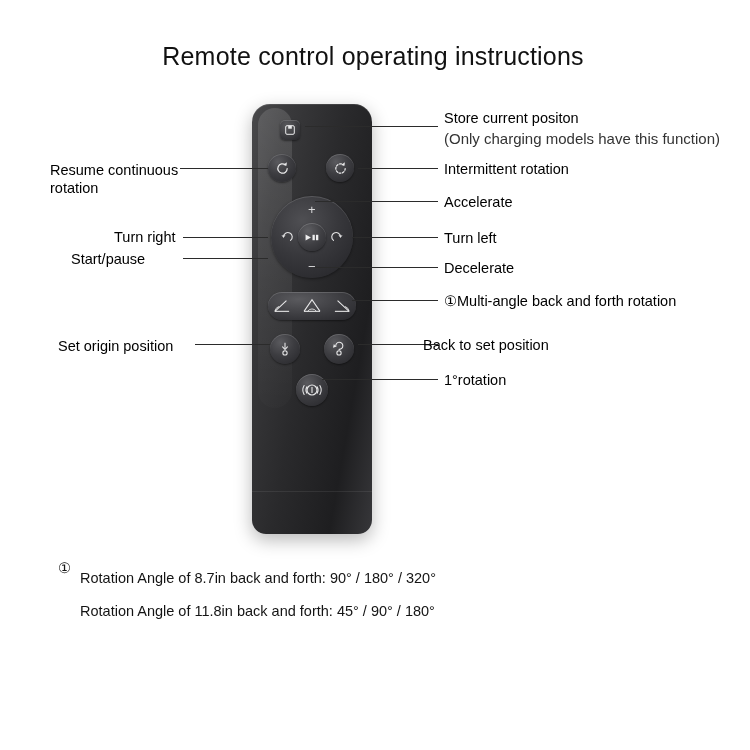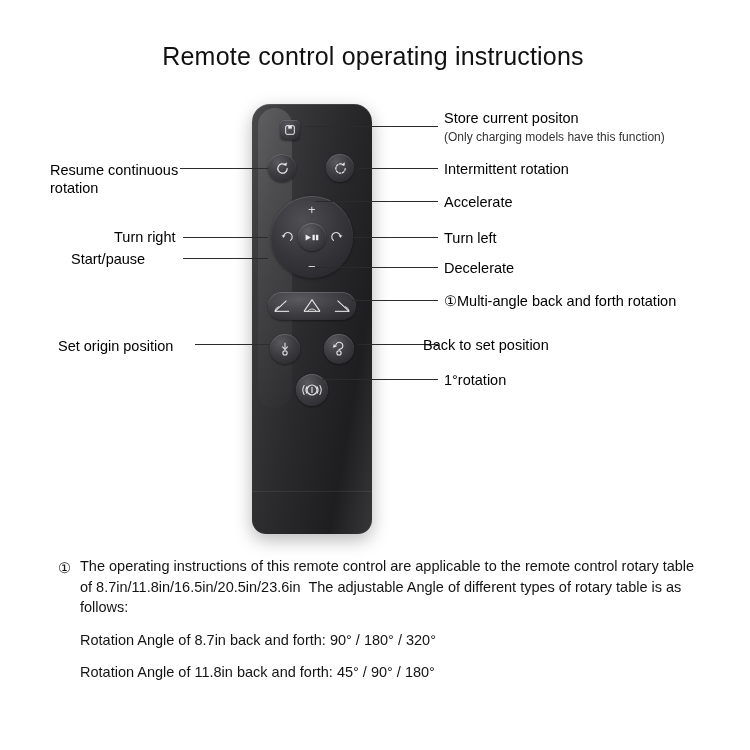--- a/index.html
+++ b/index.html
@@ -118,21 +118,21 @@
 
   
   .label {
     position: absolute;
     font-size: 14.5px;
     color: #000000;
     line-height: 1.22;
     white-space: nowrap;
   }
   .label.sub {
-    font-size: 12px;
+    font-size: 15px;
     color: #333;
     white-space: nowrap;
   }
   .label.wrap { white-space: normal; }
 
   .leader {
     position: absolute;
     height: 0;
     border-top: 1px solid #2b2b2b;
   }
@@ -316,17 +316,16 @@
 <div class="label" id="lab-onedeg">1°rotation</div>
 
 <div class="label wrap" id="lab-resume">Resume continuous rotation</div>
 <div class="label" id="lab-right">Turn right</div>
 <div class="label" id="lab-startpause">Start/pause</div>
 <div class="label" id="lab-origin">Set origin position</div>
 
 <div id="footnote">
   <span id="footnote-marker">①</span>
   <div id="footnote-body">
-    <div class="fn-line">The operating instructions of this remote control are applicable to the remote control rotary table of 8.7in/11.8in/16.5in/20.5in/23.6in  The adjustable Angle of different types of rotary table is as follows:</div>
     <div class="fn-line fn-angle">Rotation Angle of 8.7in back and forth: 90° / 180° / 320°</div>
     <div class="fn-line fn-angle">Rotation Angle of 11.8in back and forth: 45° / 90° / 180°</div>
   </div>
 </div>
 
 </body></html>

